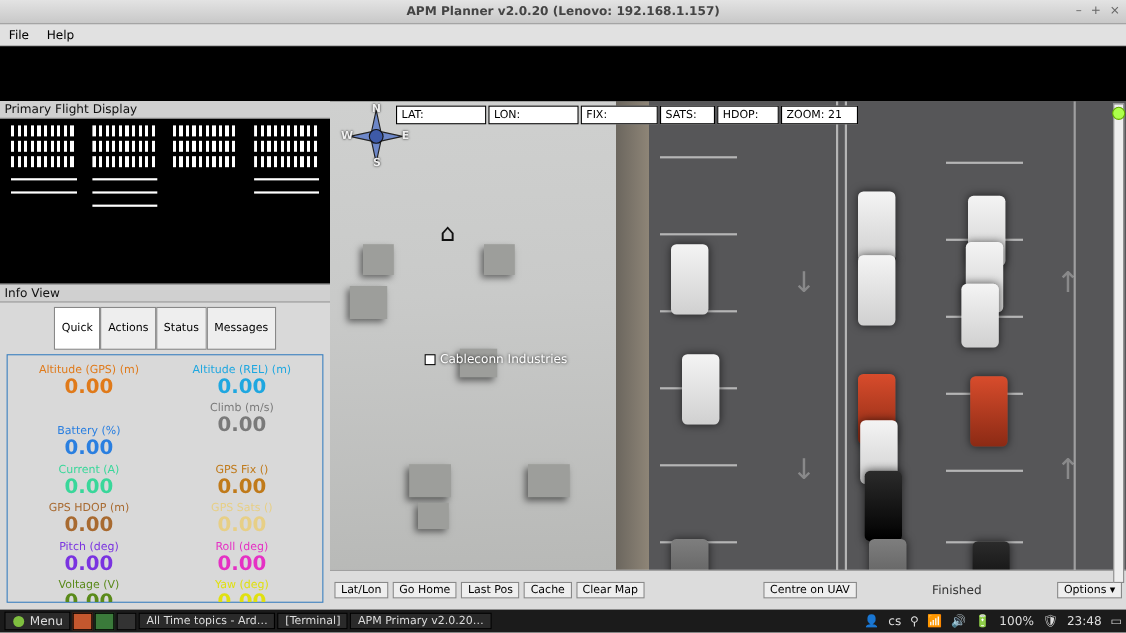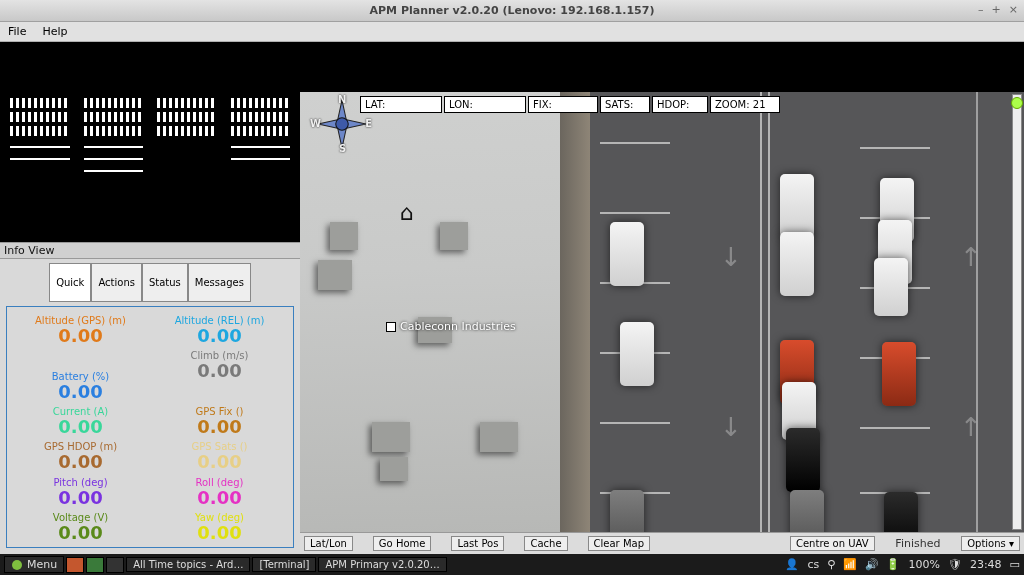--- a/index.html
+++ b/index.html
@@ -38,22 +38,22 @@
  display:grid; grid-template-columns:1fr 1fr; row-gap:4px; text-align:center; flex:1; overflow:auto; }
 .telem .cell { display:flex; flex-direction:column; align-items:center; }
 .telem .lbl { font-size:10px; }
 .telem .val { font-size:18px; font-weight:700; line-height:20px; }
 
 
 .readouts { position:absolute; top:4px; left:60px; display:flex; gap:2px; z-index:5; }
 .readouts div { background:#fff; border:1px solid #000; padding:2px 4px; font-size:10px; color:#000; min-width:70px; }
 
 
-.mapbar { position:absolute; bottom:0; left:0; right:0; height:22px; background:#dcdcdc;
- border-top:1px solid #999; display:flex; align-items:center; padding:0 4px; gap:20px; }
+.mapbar { position:absolute; bottom:0; left:0; right:0; height:36px; background:#dcdcdc;
+ border-top:1px solid #999; display:flex; align-items:center; padding:0 4px; gap:4px; }
 .mapbar button { font-size:10px; padding:1px 5px; background:#eee; border:1px solid #888; cursor:pointer; }
 .mapbar .status { flex:1; text-align:center; color:#333; }
 
 
 .mapcanvas { position:absolute; inset:0 0 22px 0; overflow:hidden; }
 .roof { position:absolute; left:0; top:0; width:260px; bottom:0;
  background:linear-gradient(178deg,#cfd0cf 0%, #c9cac9 40%, #b7b8b6 100%); }
 .roof-unit { position:absolute; background:#9d9e9b; box-shadow:-3px 3px 6px rgba(0,0,0,.5); }
 .street { position:absolute; left:260px; top:0; width:30px; bottom:0;
  background:linear-gradient(90deg,#6b665e,#8e8577); }
@@ -113,20 +113,21 @@
 <div class="menubar">
   <span>File</span>
   <span>Help</span>
 </div>
 
 <div class="blackband"></div>
 
 <div class="main">
 
   <div class="left-col">
+    <div class="pfd-title">Primary Flight Display</div>
     <div class="pfd">
       <div class="pfd-col">
           <div class="pfd-bar"></div>
           <div class="pfd-bar"></div>
           <div class="pfd-bar"></div>
           <div class="pfd-line"></div>
           <div class="pfd-line"></div>
         </div>
       <div class="pfd-col">
           <div class="pfd-bar"></div>

